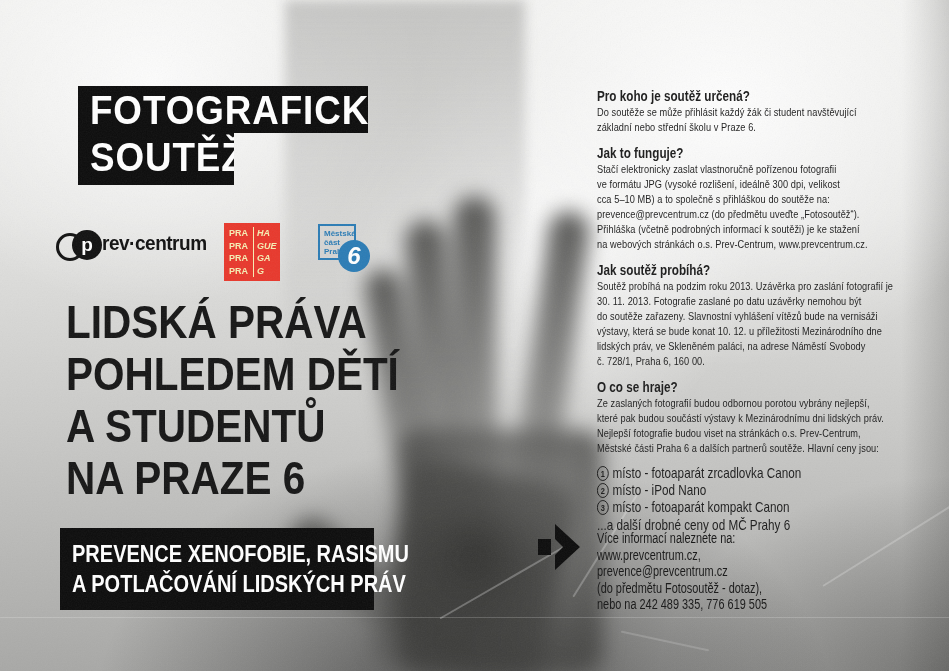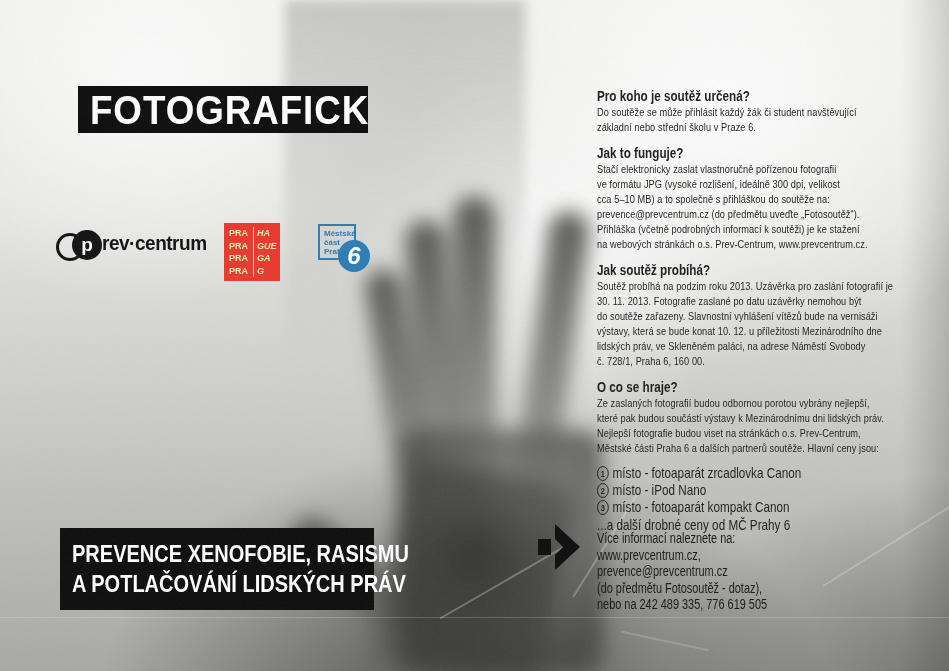--- a/index.html
+++ b/index.html
@@ -97,20 +97,23 @@
   </div>
   <div class="abs scratch" style="left:430px;top:580px;width:150px;transform:rotate(-30deg);opacity:.5"></div>
   <div class="abs scratch" style="left:545px;top:545px;width:120px;transform:rotate(-58deg);opacity:.45"></div>
   <div class="abs scratch" style="left:810px;top:540px;width:170px;transform:rotate(-32deg);opacity:.4"></div>
   <div class="abs scratch" style="left:0;top:617px;width:949px;height:1px;opacity:.35"></div>
   <div class="abs scratch" style="left:620px;top:640px;width:90px;transform:rotate(12deg);opacity:.3"></div>
 
   <div class="abs tbox tbox1">
     <div class="tline">FOTOGRAFICKÁ</div>
   </div>
+  <div class="abs tbox tbox2">
+    <div class="tline">SOUTĚŽ</div>
+  </div>
 
   <div class="abs logo-prev">
     <span class="pc-outline"></span>
     <span class="pc-disc">p</span>
     <span class="pc-text">rev·centrum</span>
   </div>
   <div class="abs logo-praha">
     <span class="praha-col1">PRA
 PRA
 PRA
@@ -121,20 +124,26 @@
 GA
 G</span>
   </div>
   <div class="abs logo-p6">
     <div class="p6-frame">Městská
 část
 Praha</div>
     <div class="p6-badge">6</div>
   </div>
 
+  <div class="abs headline">
+    <div>LIDSKÁ PRÁVA</div>
+    <div>POHLEDEM DĚTÍ</div>
+    <div>A STUDENTŮ</div>
+    <div>NA PRAZE 6</div>
+  </div>
 
   <div class="abs subbar">
     <div>PREVENCE XENOFOBIE, RASISMU</div>
     <div>A POTLAČOVÁNÍ LIDSKÝCH PRÁV</div>
   </div>
 
   <div class="abs col">
     <div class="sec-h">Pro koho je soutěž určená?</div>
     <div class="sec-b">Do soutěže se může přihlásit každý žák či student navštěvující
 základní nebo střední školu v Praze 6.</div>

